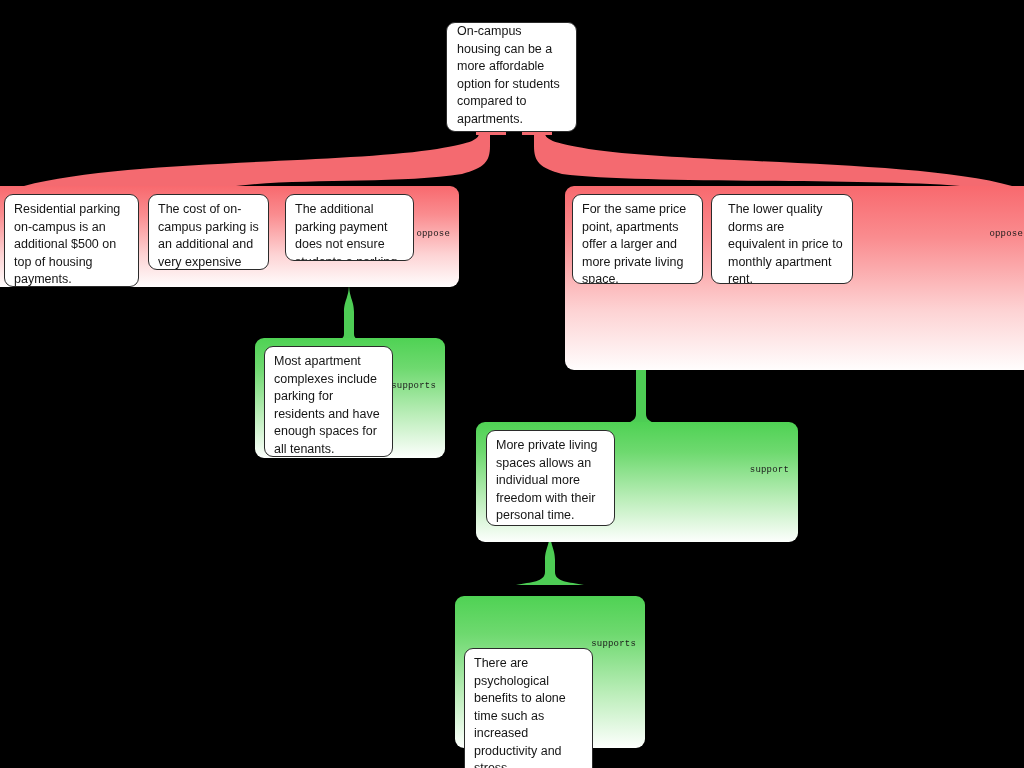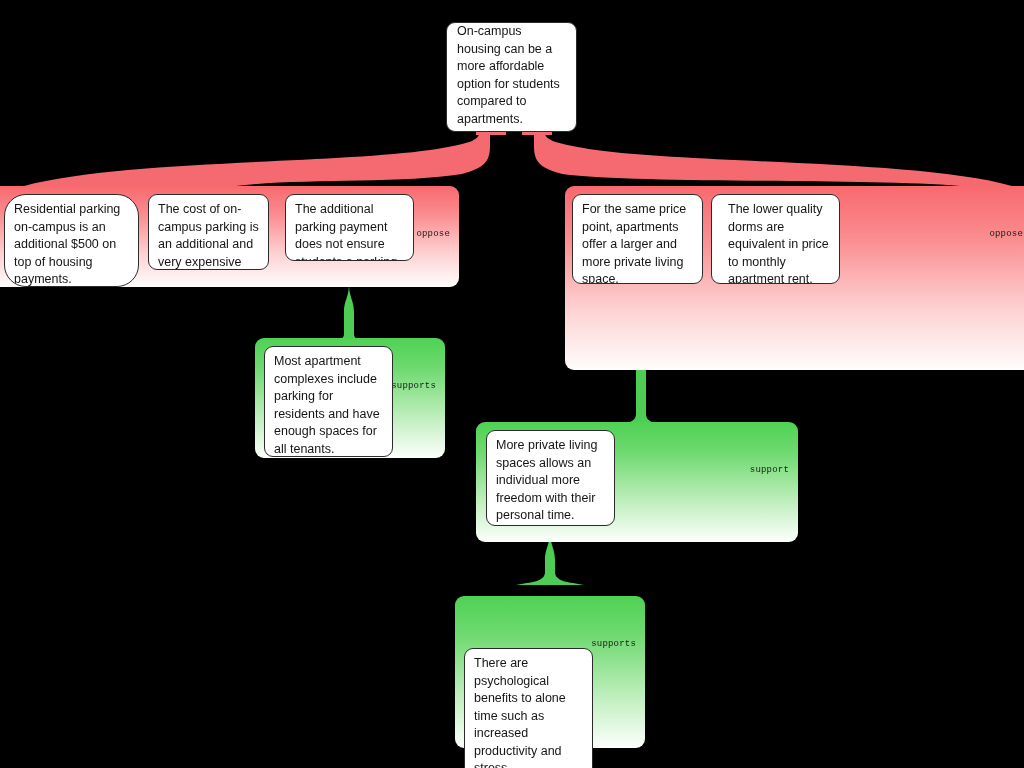--- a/index.html
+++ b/index.html
@@ -89,29 +89,29 @@
     <rect x="522" y="131" width="30" height="4" fill="#f46a70"></rect>
 
     <path d="M 349 283 C 349 298 344 300 344 312 L 344 334 C 344 342 330 342 318 344 L 380 344 C 368 342 354 342 354 334 L 354 312 C 354 300 349 298 349 283 Z" fill="#4ecd55"></path>
     <path d="M 641 283 C 641 298 636 300 636 314 L 636 414 C 636 424 622 424 606 427 L 676 427 C 660 424 646 424 646 414 L 646 314 C 646 300 641 298 641 283 Z" fill="#4ecd55"></path>
     <path d="M 550 530 C 550 546 545 548 545 560 L 545 572 C 545 582 531 582 516 585 L 584 585 C 569 582 555 582 555 572 L 555 560 C 555 548 550 546 550 530 Z" fill="#4ecd55"></path>
   </svg>
 
   <div class="group oppose" style="left:-8px; top:186px; width:467px; height:101px;">
     <span class="group-label">oppose</span>
   </div>
-  <div class="card" style="left:4px; top:194px; width:135px; height:93px;border-radius:22px;">Residential parking on-campus is an additional $500 on top of housing payments.</div>
+  <div class="card" style="left:4px; top:194px; width:135px; height:93px;">Residential parking on-campus is an additional $500 on top of housing payments.</div>
   <div class="card" style="left:148px; top:194px; width:121px; height:76px;">The cost of on-campus parking is an additional and very expensive fee.</div>
   <div class="card" style="left:285px; top:194px; width:129px; height:67px;">The additional parking payment does not ensure students a parking spot on-campus.</div>
 
   <div class="group oppose" style="left:565px; top:186px; width:467px; height:184px;">
     <span class="group-label">oppose</span>
   </div>
   <div class="card" style="left:572px; top:194px; width:131px; height:90px;">For the same price point, apartments offer a larger and more private living space.</div>
-  <div class="card" style="left:711px; top:194px; width:129px; height:90px;padding-left:16px;">The lower quality dorms are equivalent in price to monthly apartment rent.</div>
+  <div class="card" style="left:711px; top:194px; width:142px; height:90px;padding-left:16px;">The lower quality dorms are equivalent in price to monthly apartment rent.</div>
 
   <div class="group supports" style="left:255px; top:338px; width:190px; height:120px;">
     <span class="group-label">supports</span>
   </div>
   <div class="card" style="left:264px; top:346px; width:129px; height:111px;">Most apartment complexes include parking for residents and have enough spaces for all tenants.</div>
 
   <div class="group supports" style="left:476px; top:422px; width:322px; height:120px;">
     <span class="group-label">support</span>
   </div>
   <div class="card" style="left:486px; top:430px; width:129px; height:96px;">More private living spaces allows an individual more freedom with their personal time.</div>

